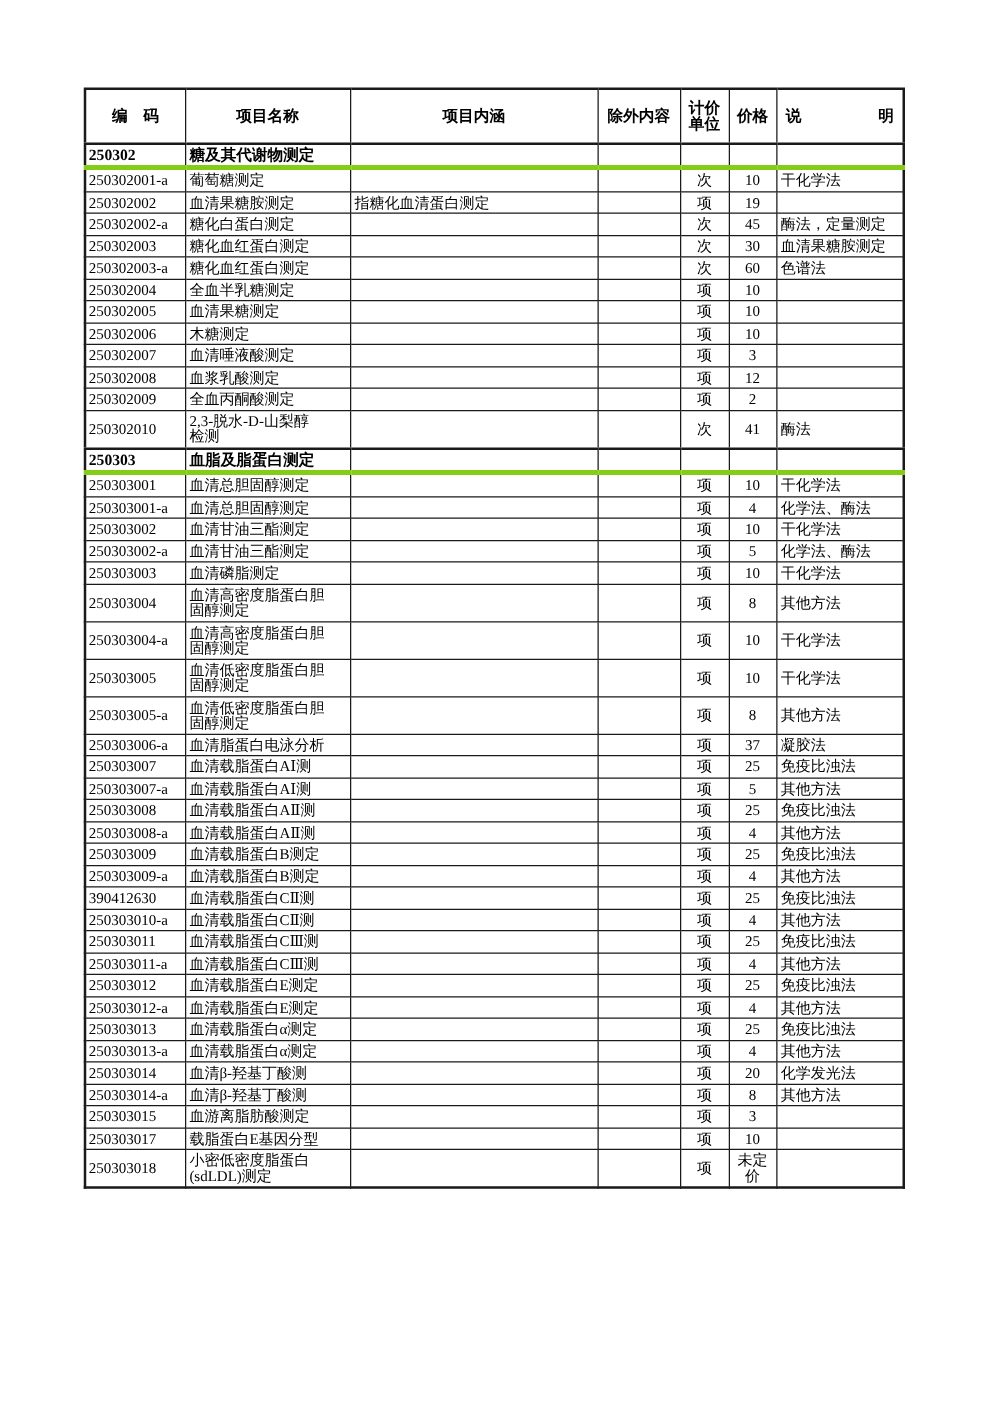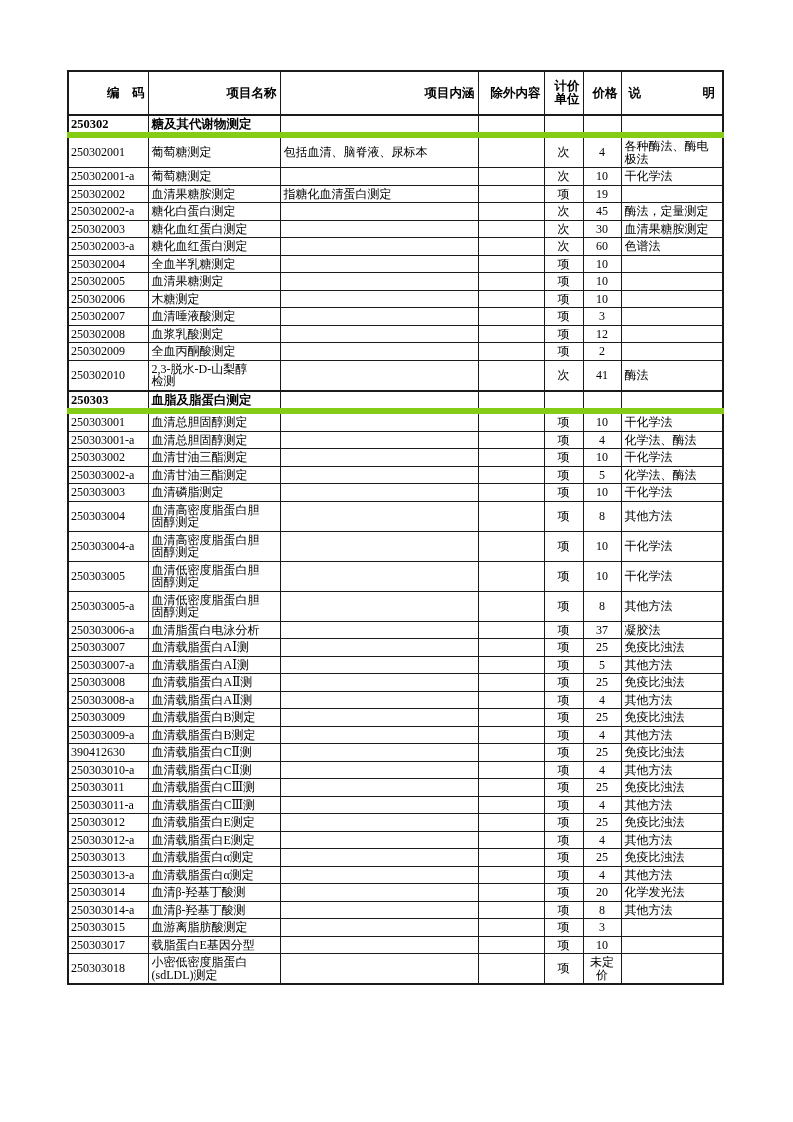--- a/index.html
+++ b/index.html
@@ -32,30 +32,30 @@
     padding: 2px 3px;
     vertical-align: middle;
     white-space: pre-line;
     overflow: hidden;
     font-weight: normal;
   }
   .fee-table thead th {
     border-top: 2px solid #1a1a1a;
     border-bottom: 2px solid #1a1a1a;
     font-weight: bold;
-    text-align: right;
+    text-align: center;
     height: 25px;
     font-size: 12.5px;
   }
   .fee-table td { height: 12.5px; }
   .fee-table td.td-code { padding-left: 2px; padding-right: 1px; }
   .fee-table td.td-unit, .fee-table td.td-price { text-align: center; }
   .fee-table tr.section td {
     border-top: 2px solid #1a1a1a;
-    border-bottom: 6px solid #84cc16;
+    border-bottom: 4px solid #84cc16;
     font-weight: bold;
     font-size: 12.5px;
   }
   .spread {
     display: flex;
     justify-content: space-between;
     padding: 0 4px;
   }
 </style>
 </head>
@@ -93,30 +93,20 @@
         <tr class="section">
           <td class="td-code">250302</td>
           <td class="td-name">糖及其代谢物测定</td>
           <td class="td-content"></td>
           <td class="td-exclusion"></td>
           <td class="td-unit"></td>
           <td class="td-price"></td>
           <td class="td-note"></td>
         </tr>
         <tr>
-          <td class="td-code">250302001</td>
-          <td class="td-name">葡萄糖测定</td>
-          <td class="td-content">包括血清、脑脊液、尿标本</td>
-          <td class="td-exclusion"></td>
-          <td class="td-unit">次</td>
-          <td class="td-price">4</td>
-          <td class="td-note">各种酶法、酶电
-极法</td>
-        </tr>
-        <tr>
           <td class="td-code">250302001-a</td>
           <td class="td-name">葡萄糖测定</td>
           <td class="td-content"></td>
           <td class="td-exclusion"></td>
           <td class="td-unit">次</td>
           <td class="td-price">10</td>
           <td class="td-note">干化学法</td>
         </tr>
         <tr>
           <td class="td-code">250302002</td>

